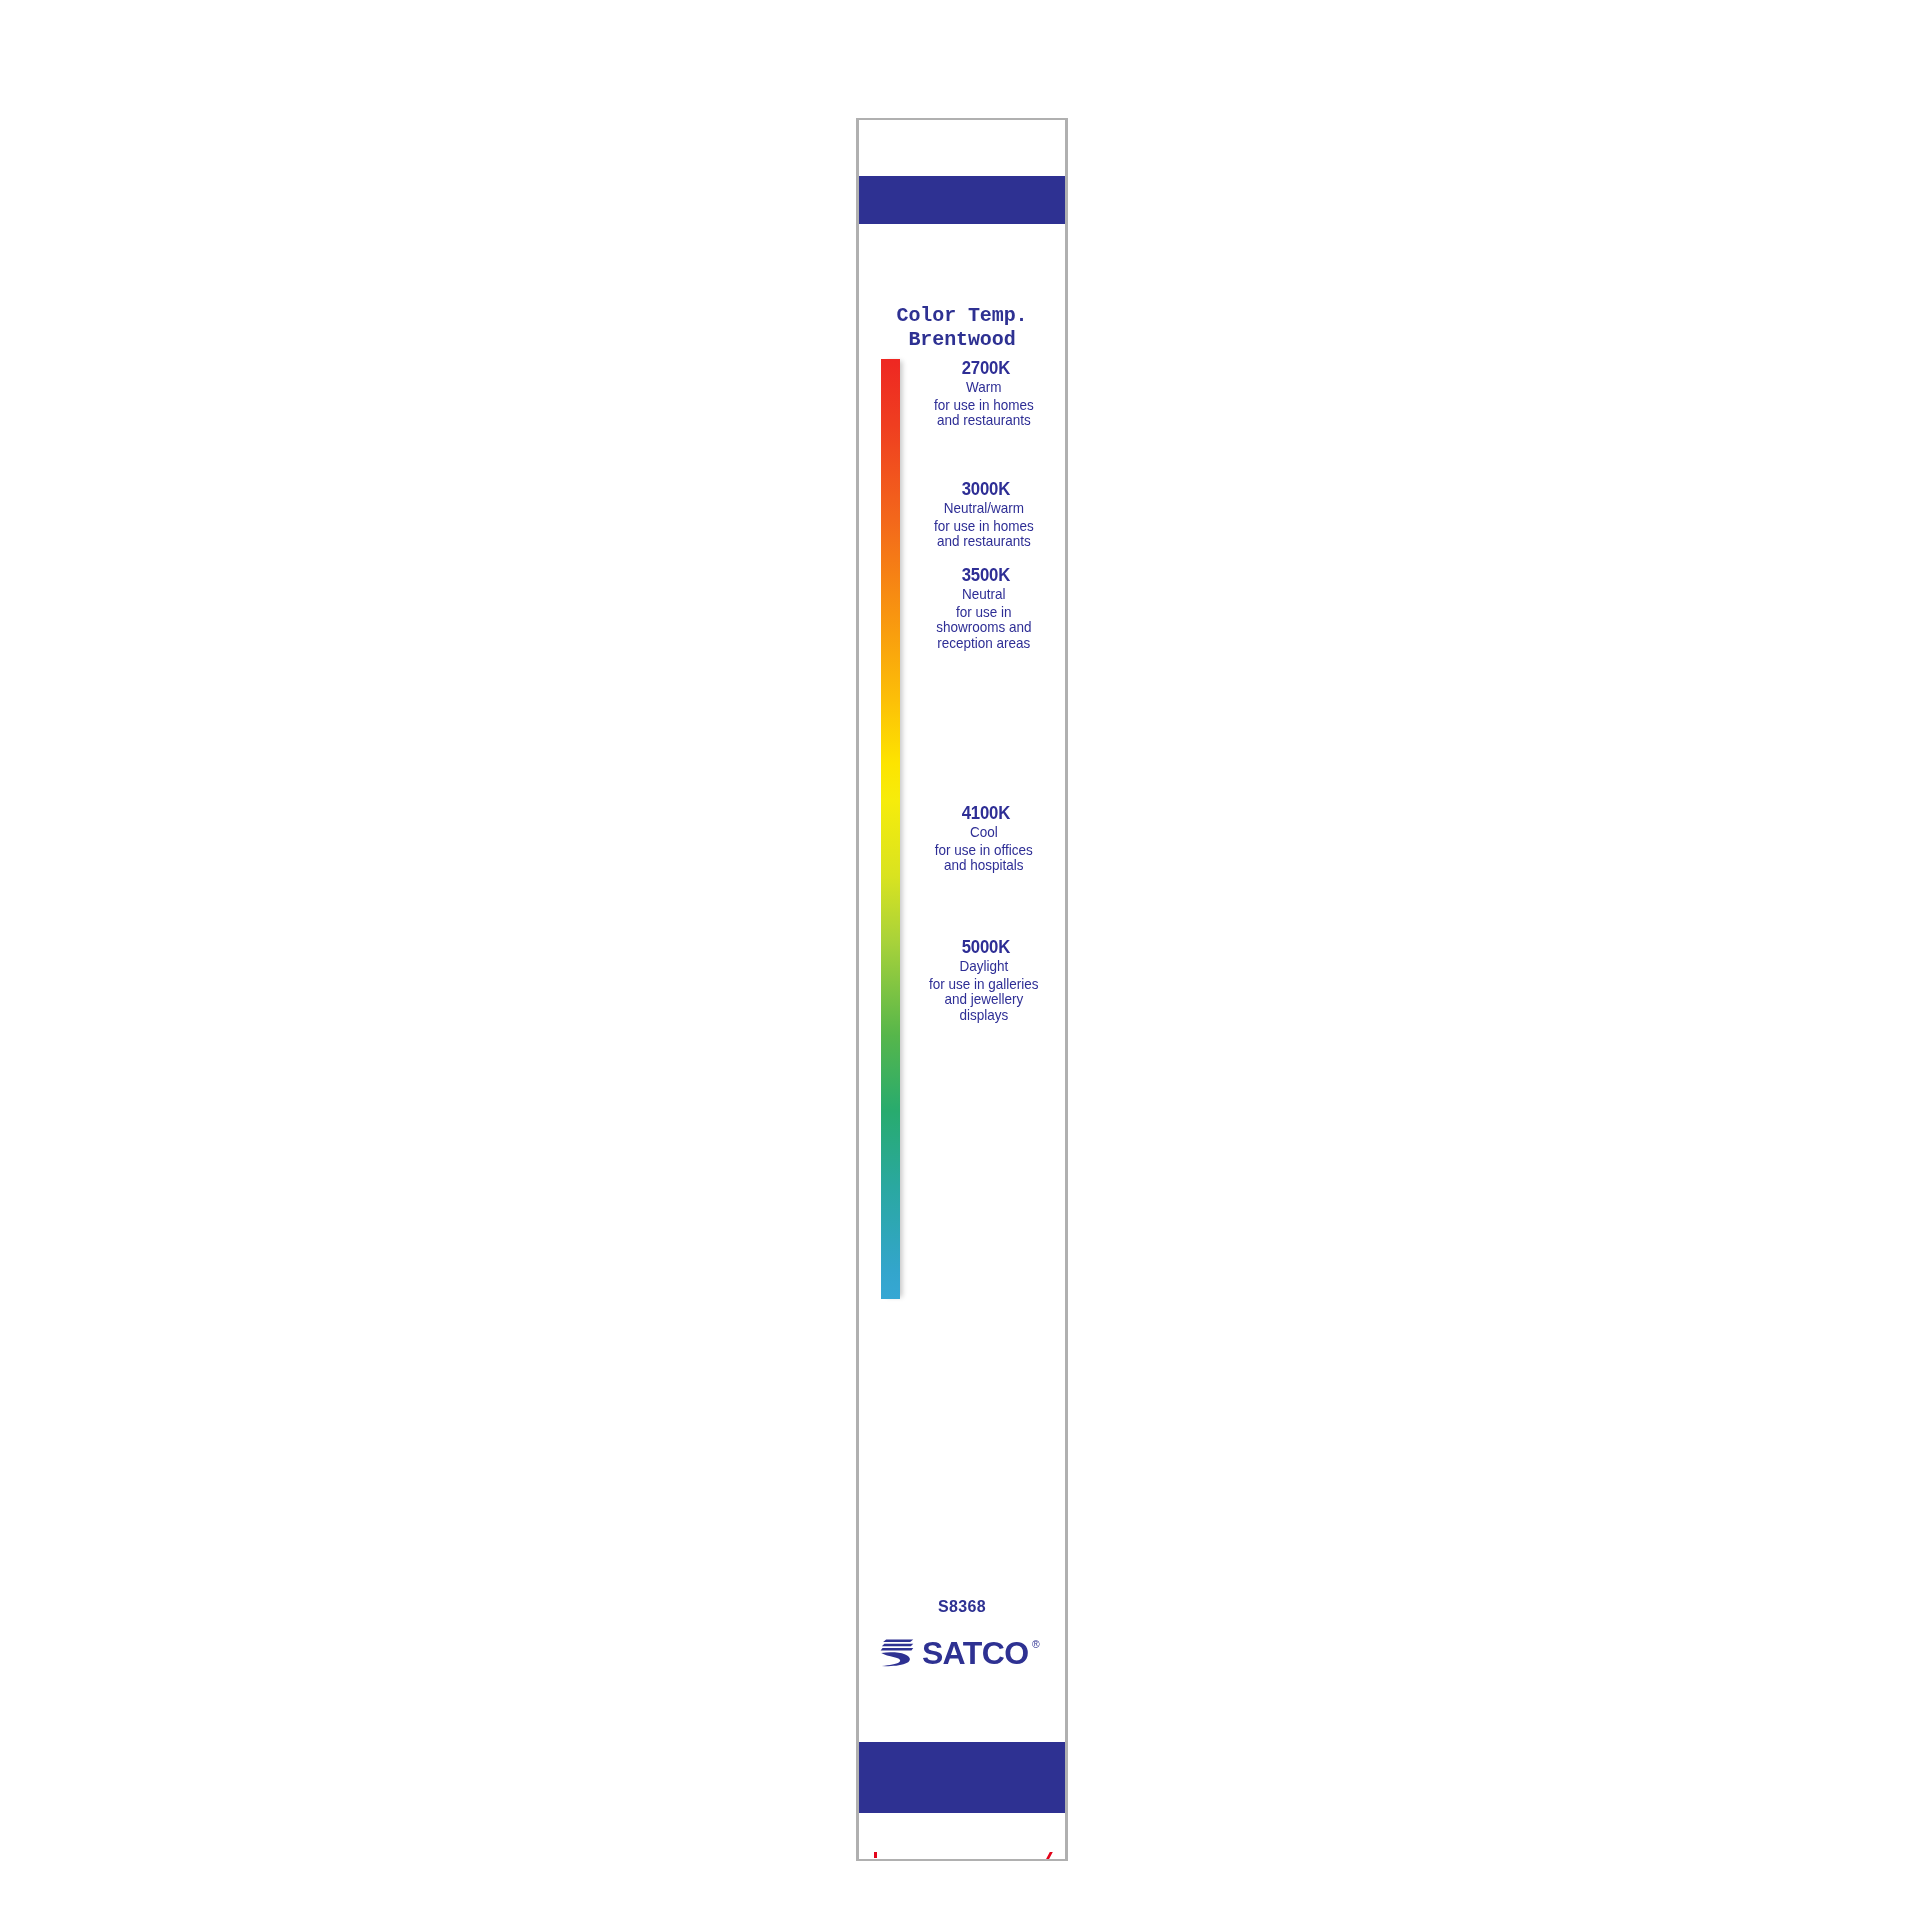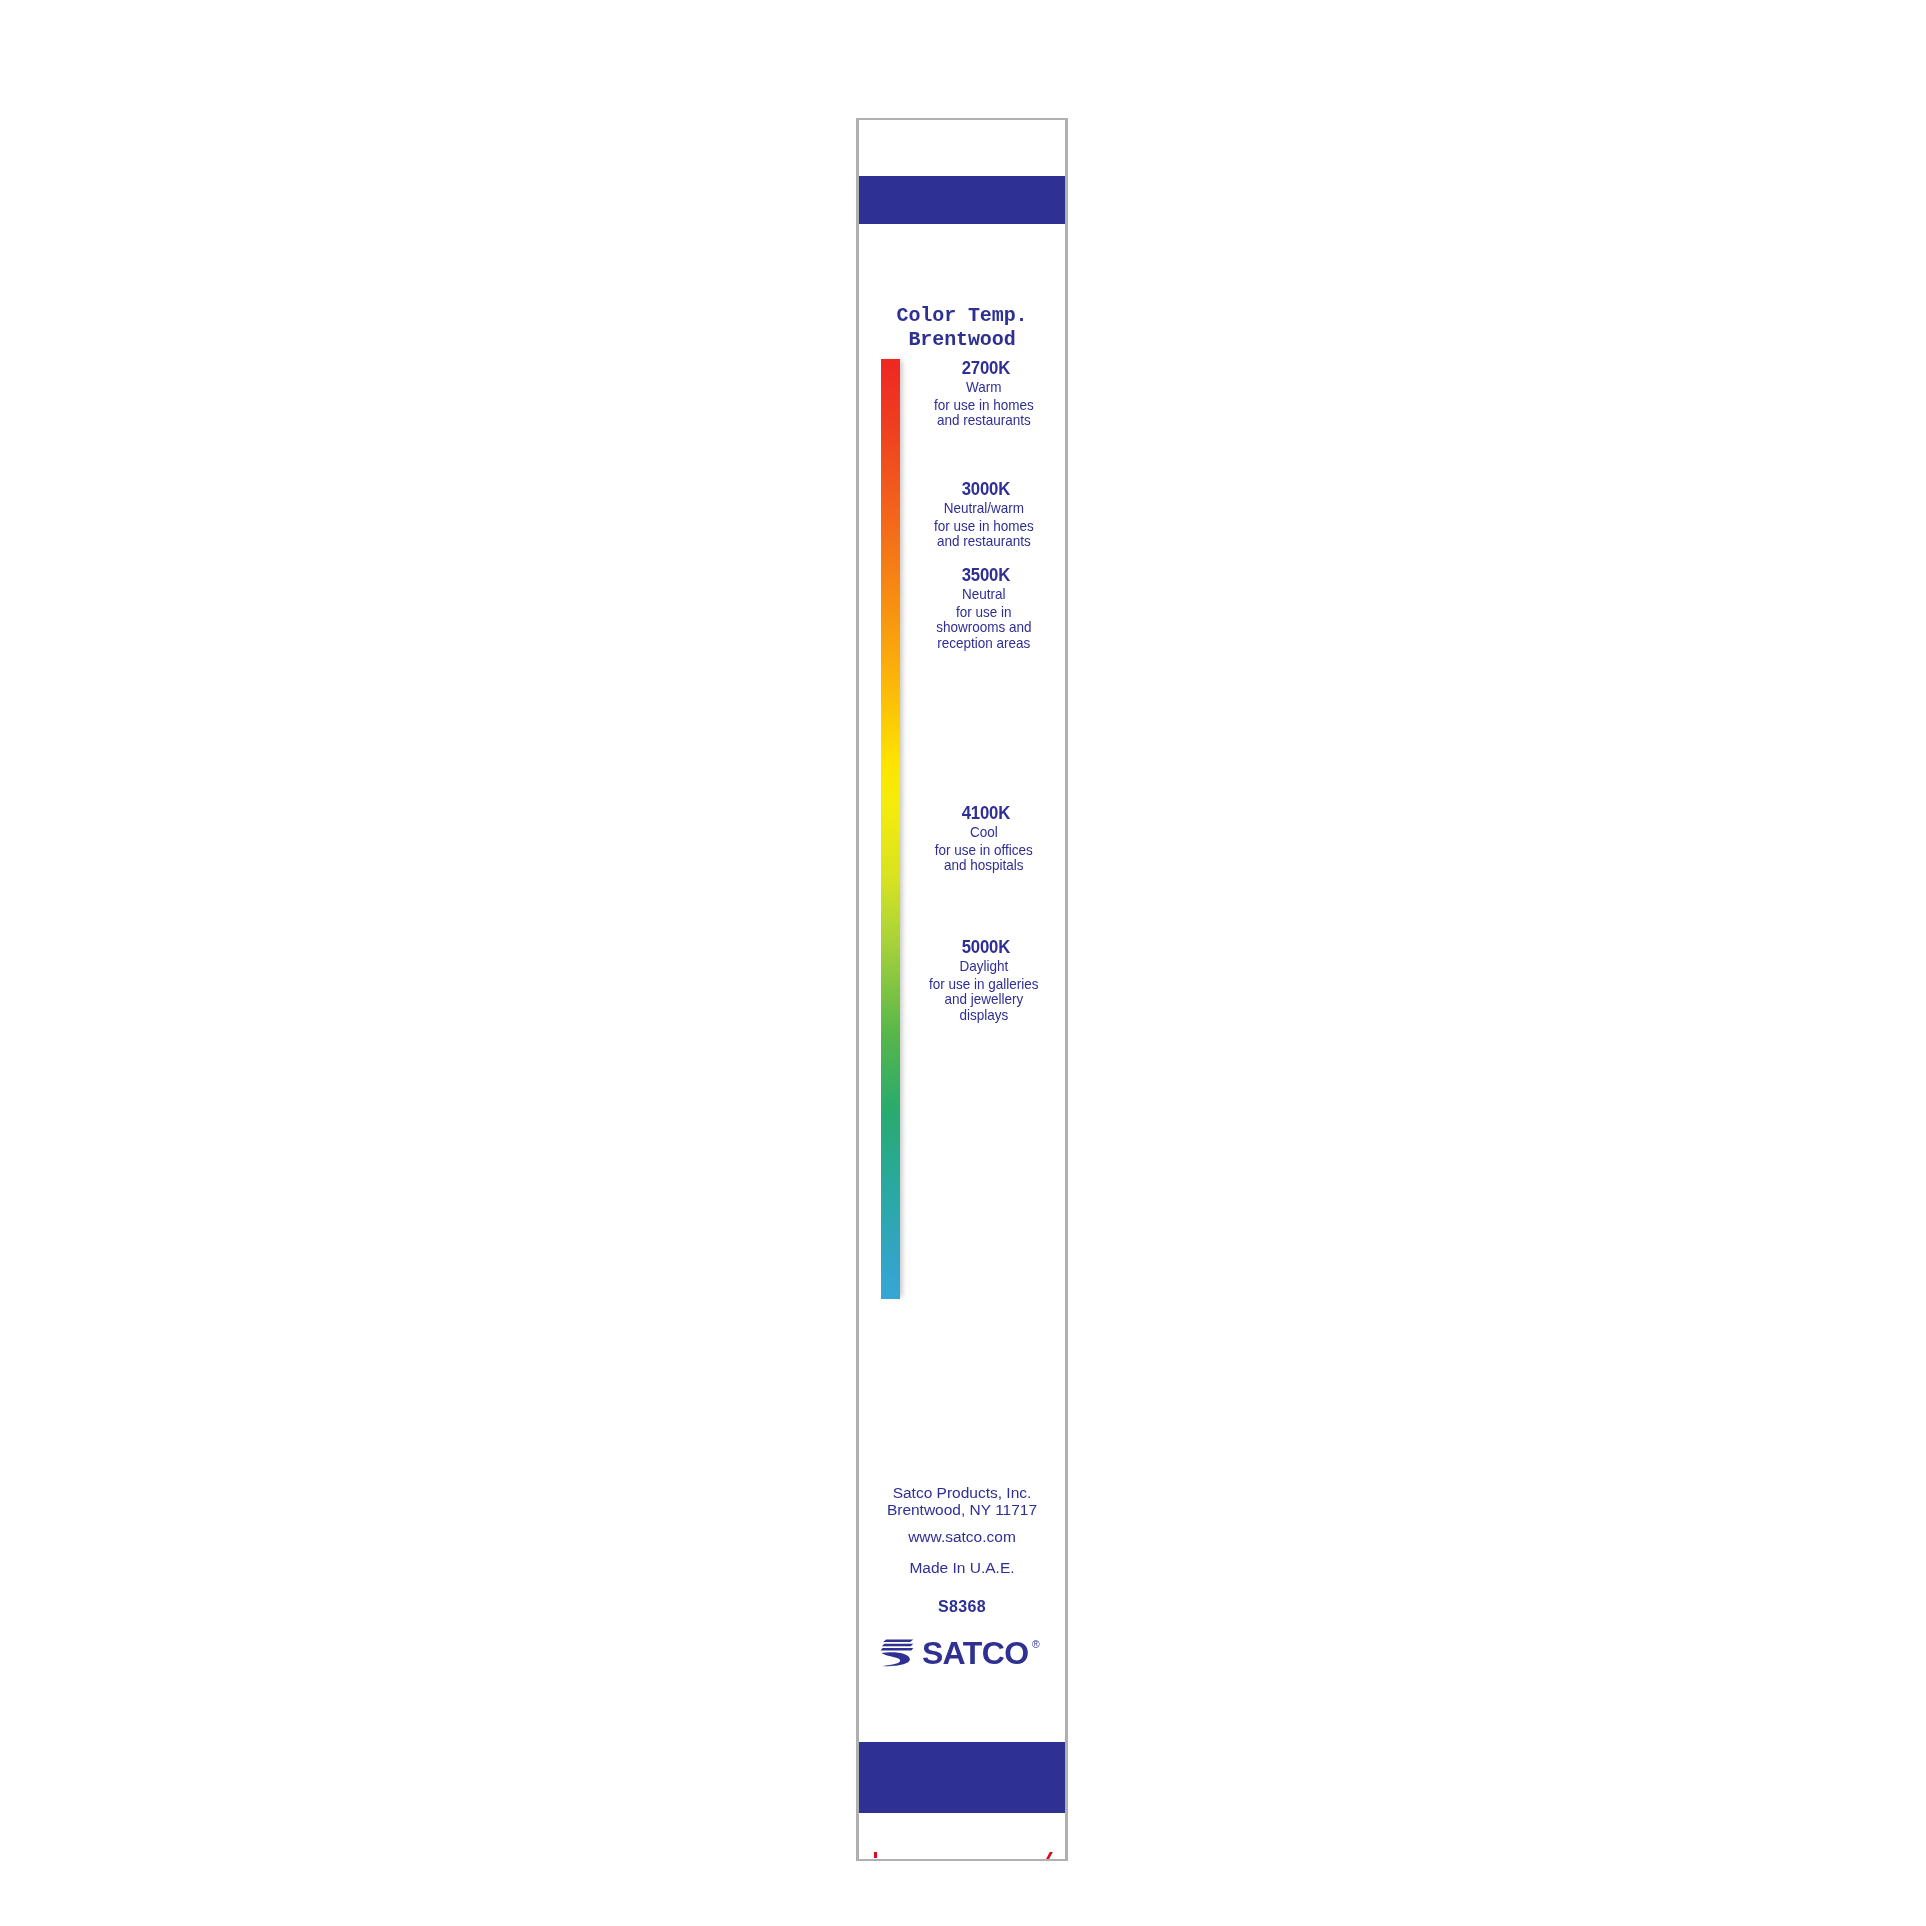--- a/index.html
+++ b/index.html
@@ -226,28 +226,20 @@
   <div class="entry" style="top:818px">
     <div class="kelvin">5000K</div>
     <div class="mood">Daylight</div>
     <div class="usage">
       <span class="ln">for use in galleries</span>
       <span class="ln">and jewellery</span>
       <span class="ln">displays</span>
     </div>
   </div>
 
-  <div id="footer">
-    <div class="addr">
-      <span class="ln">Satco Products, Inc.</span>
-      <span class="ln">Brentwood, NY 11717</span>
-    </div>
-    <div class="web">www.satco.com</div>
-    <div class="origin">Made In U.A.E.</div>
-  </div>
 
   <div id="sku">S8368</div>
 
   <div id="logo">
     <svg width="167" height="32" viewBox="0 0 268 52">
 
       <g fill="#2e3192">
         <path d="M10 4 h44 l-5 4 h-44 z"></path>
         <path d="M7 11 h47 l-4 4 h-47 z"></path>
         <path d="M4 18 h50 l-3 4 h-50 z"></path>

